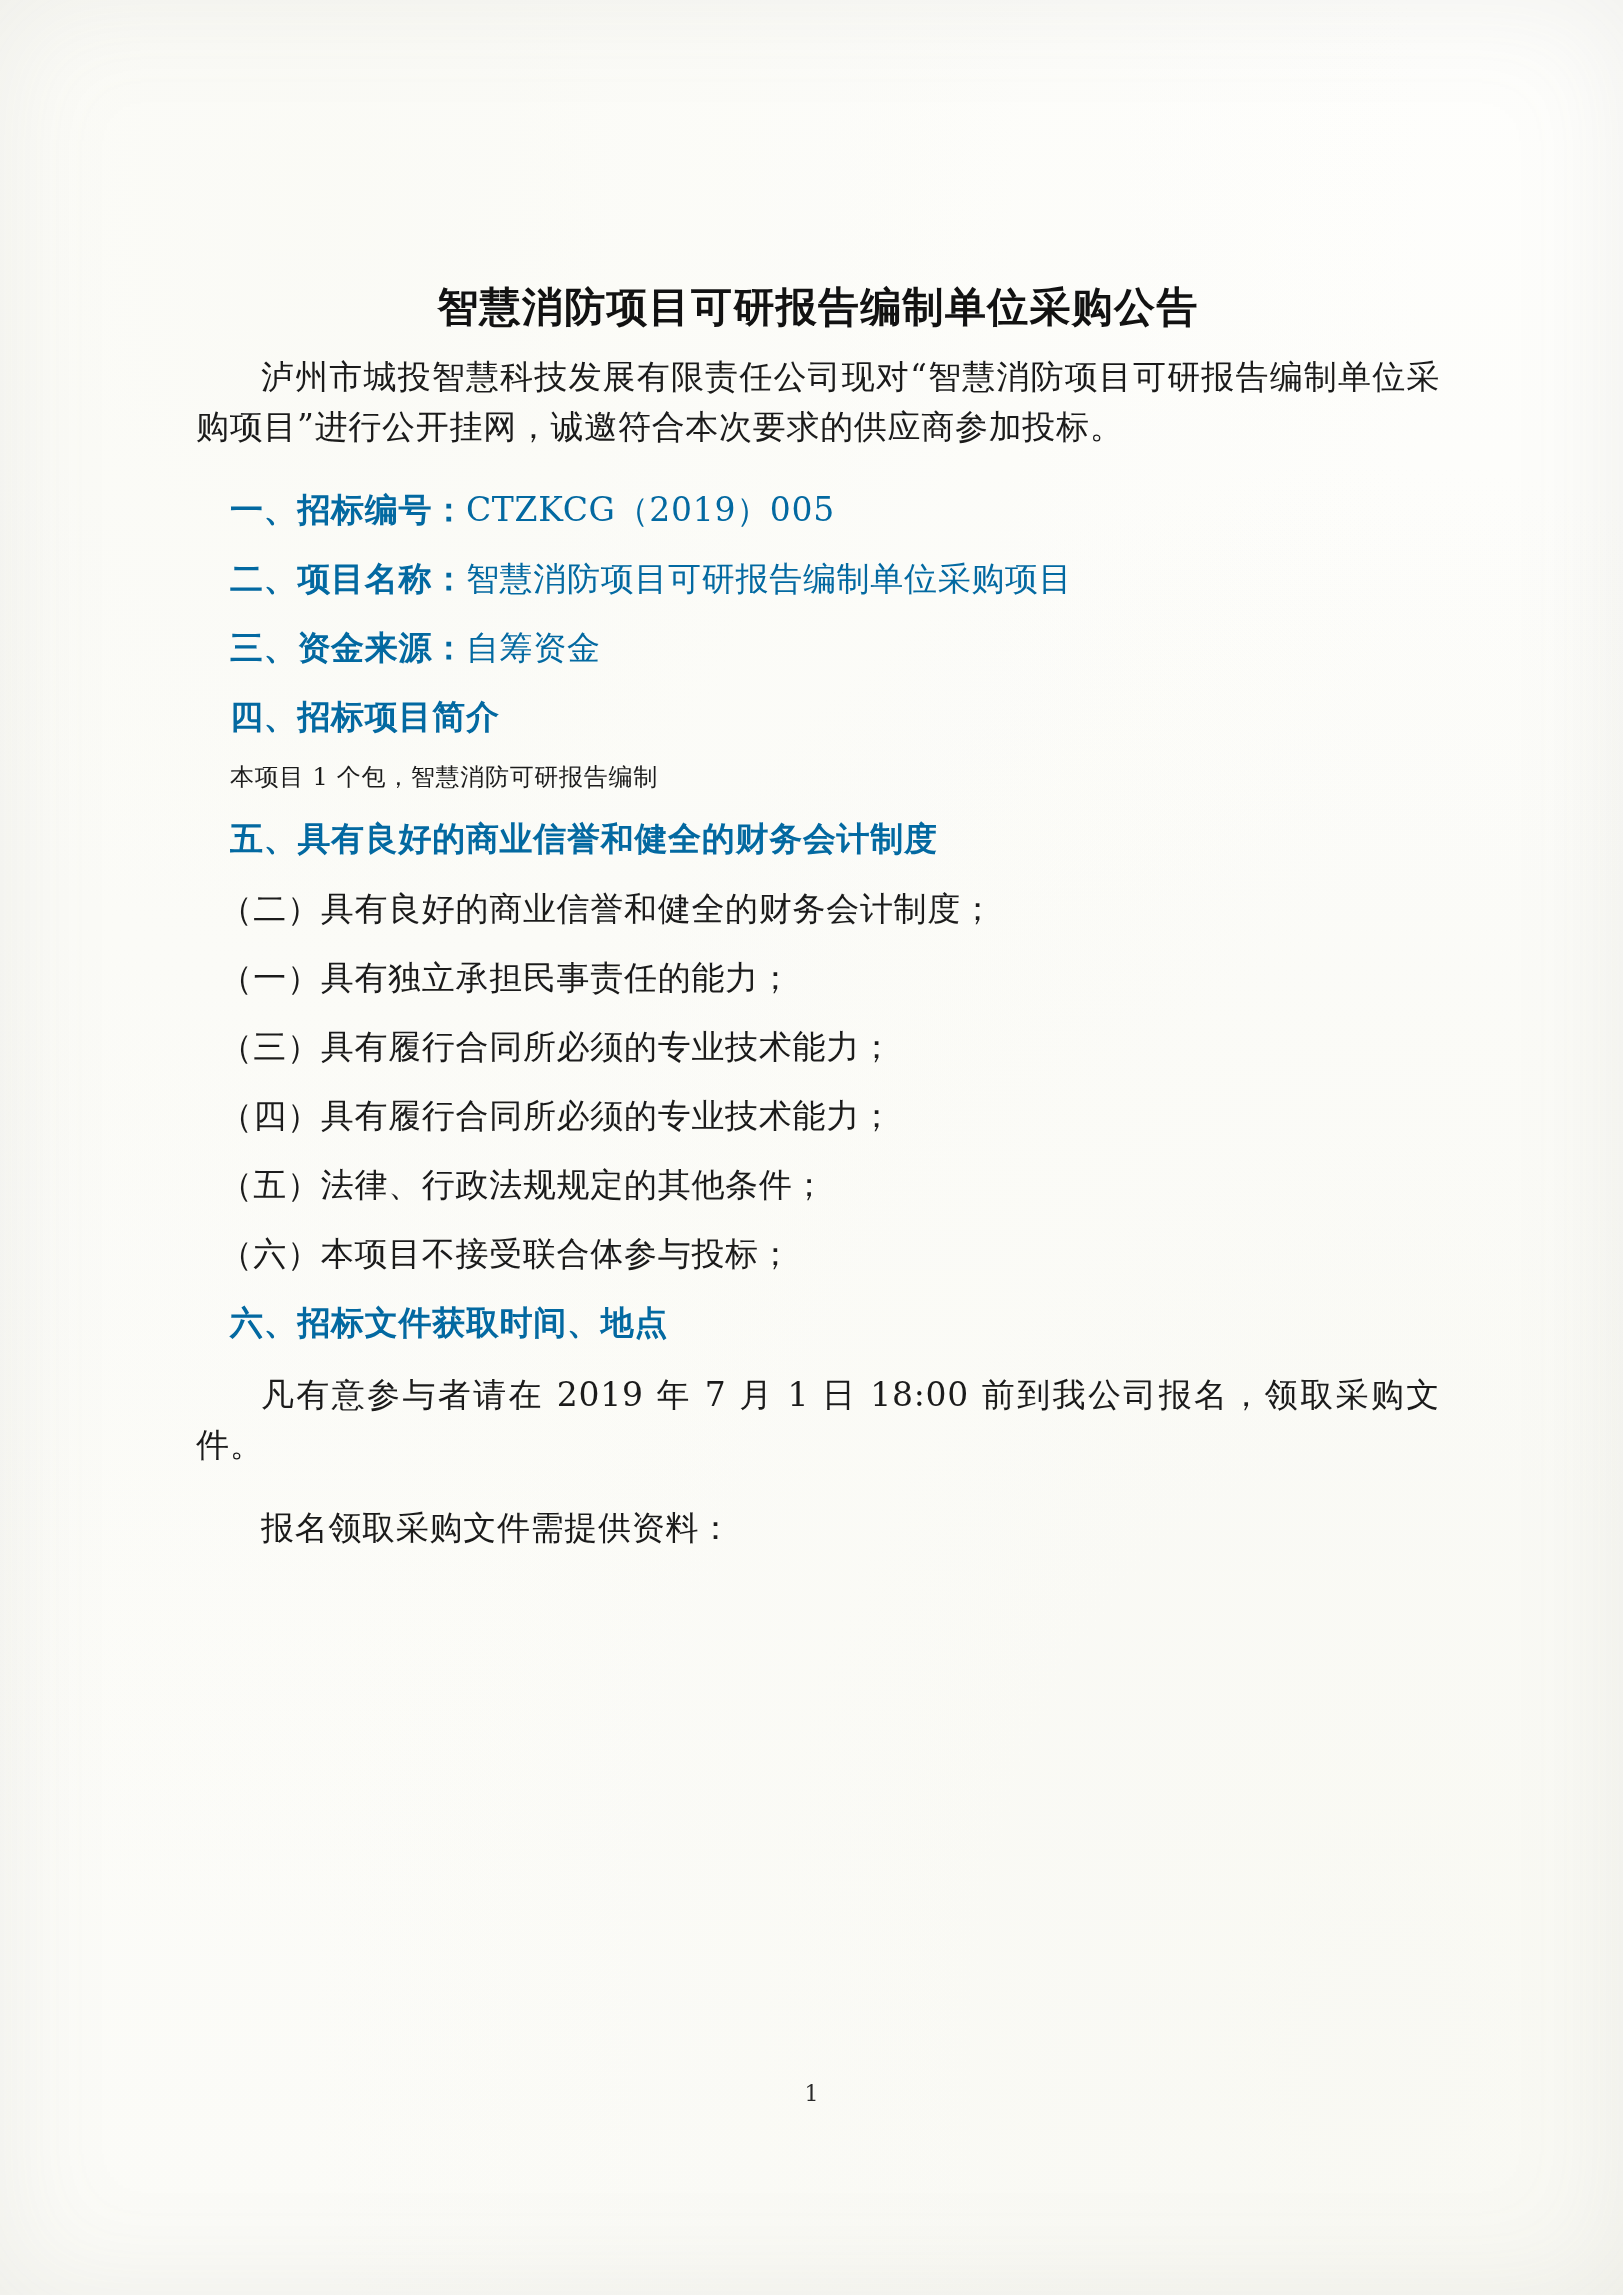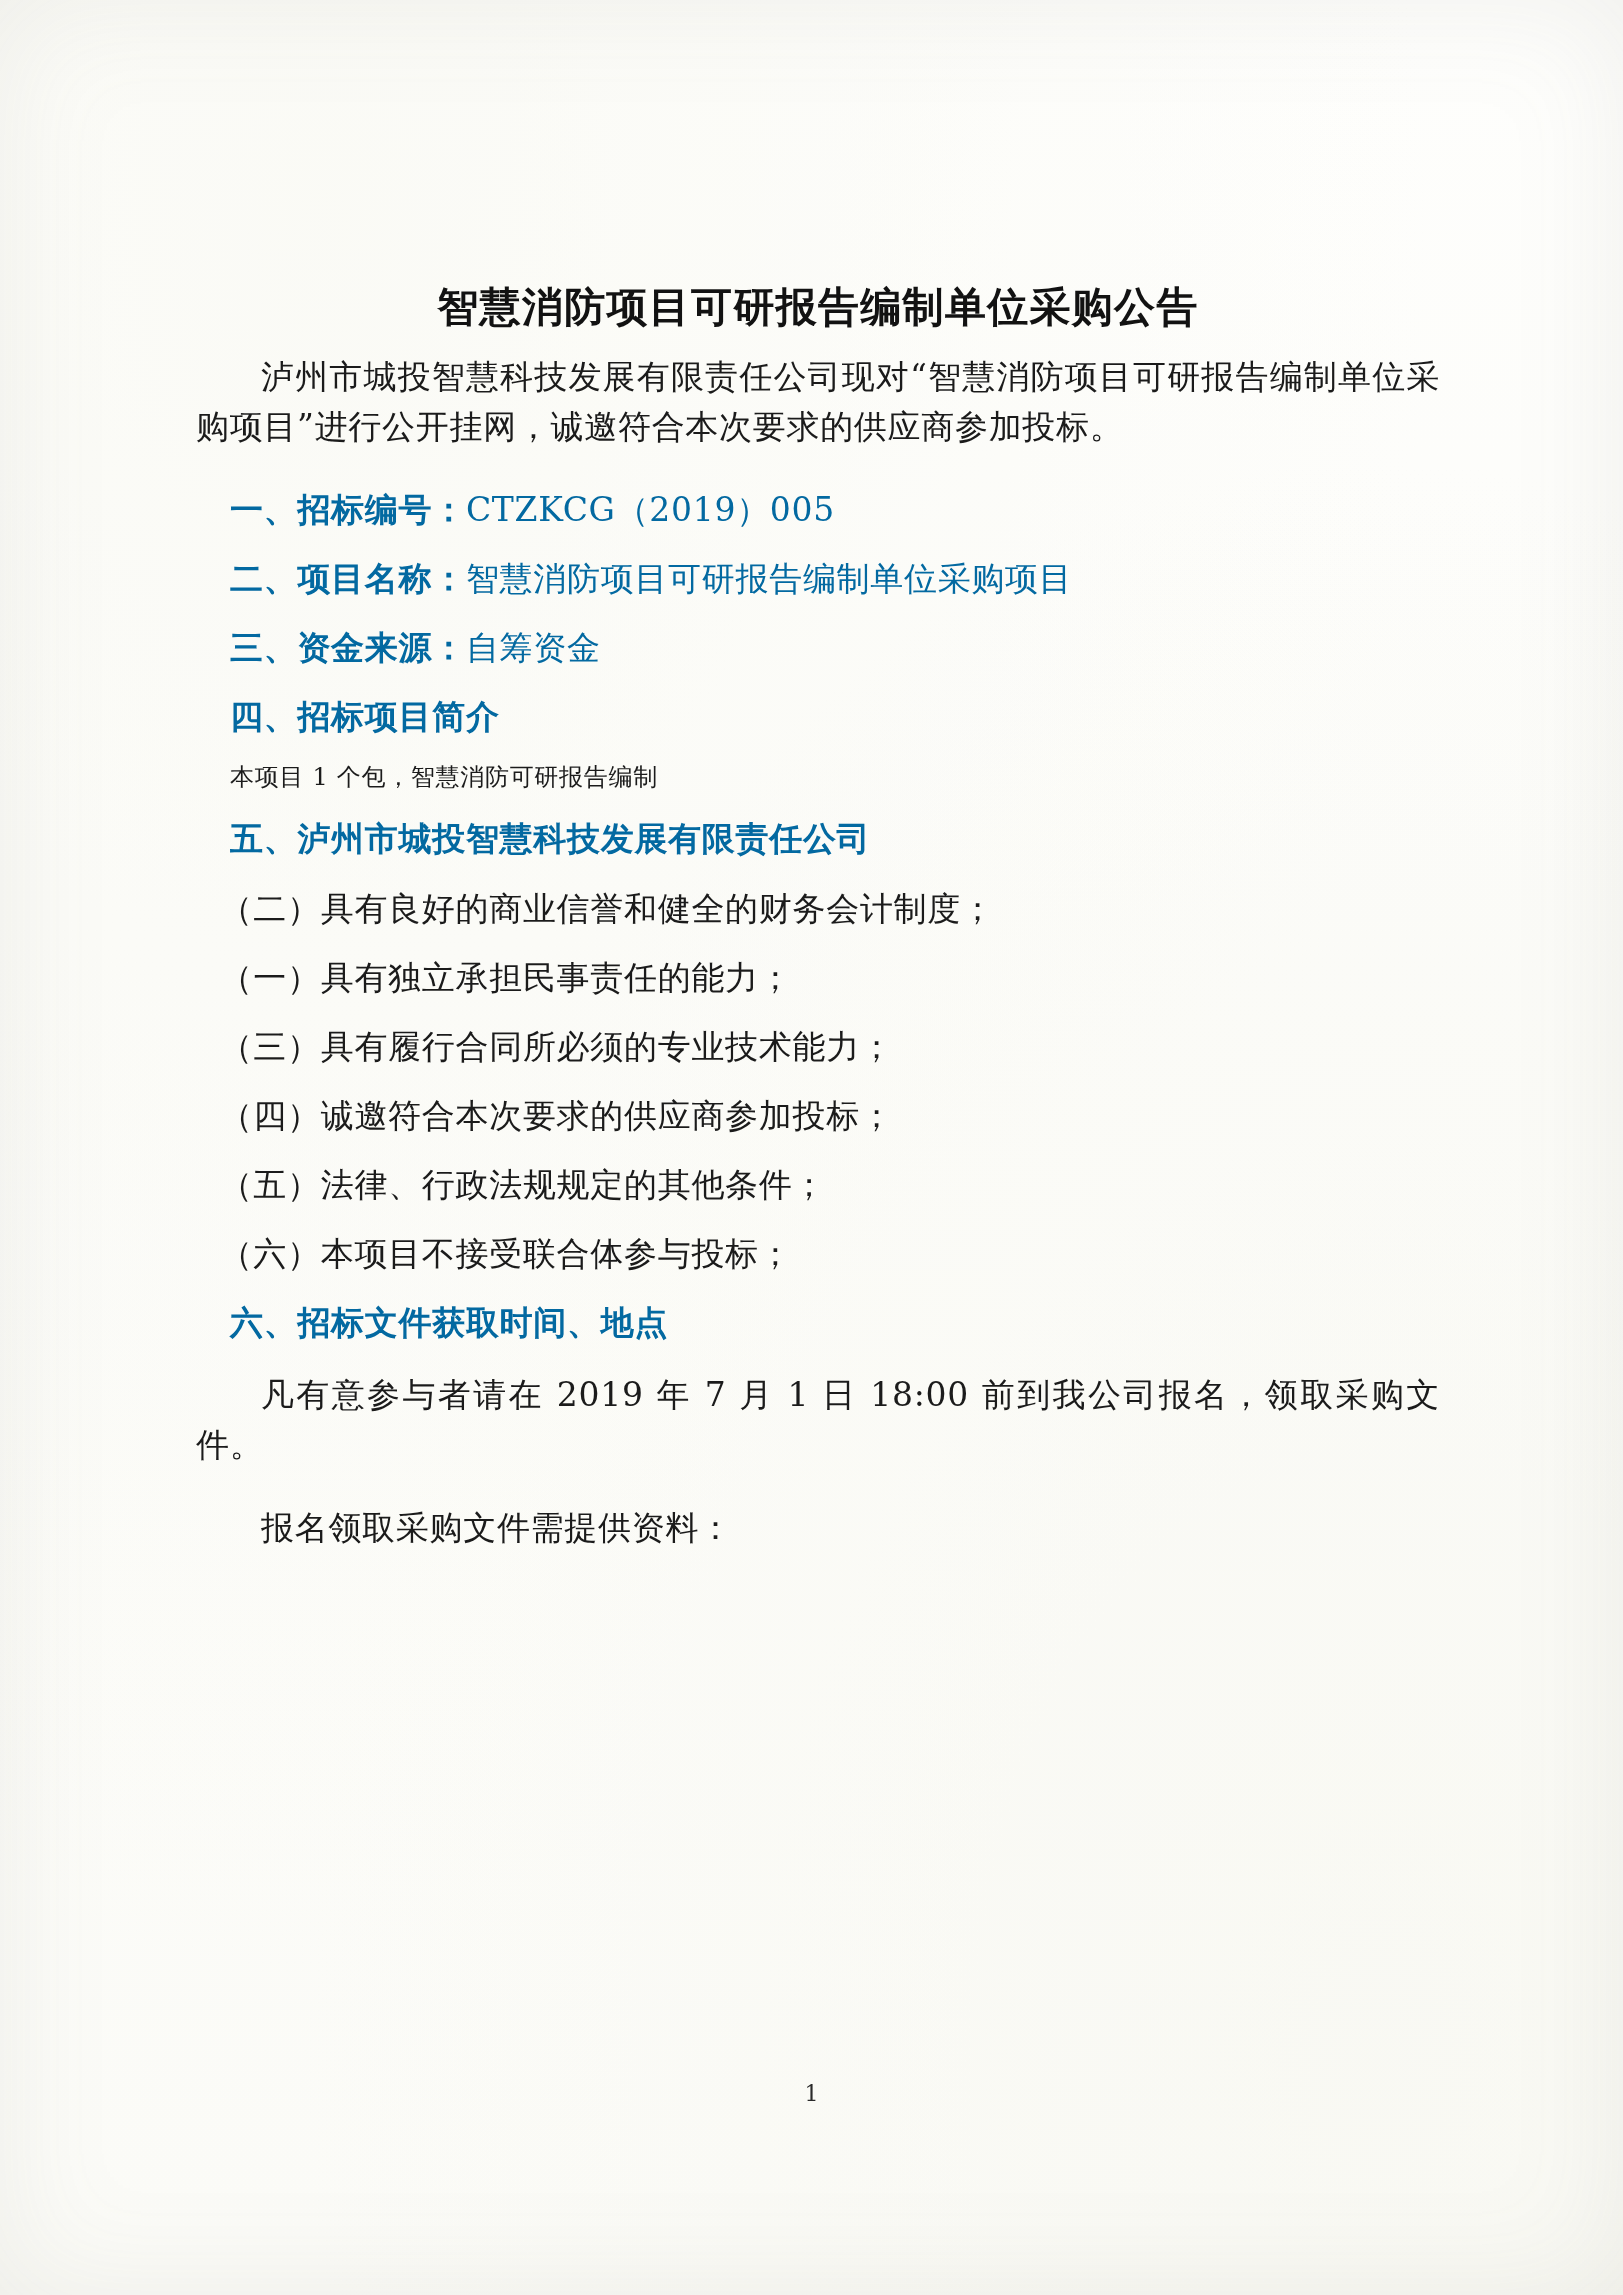--- a/index.html
+++ b/index.html
@@ -137,27 +137,27 @@
       <span class="num">三、</span><span class="label">资金来源：</span><span class="value">自筹资金</span>
     </div>
 
     <div class="section">
       <span class="num">四、</span><span class="label">招标项目简介</span>
     </div>
 
     <div class="sub">本项目 1 个包，智慧消防可研报告编制</div>
 
     <div class="section">
-      <span class="num">五、</span><span class="label">泸州市城投智慧科技发展有限责任公司</span>
+      <span class="num">五、</span><span class="label">具有良好的商业信誉和健全的财务会计制度</span>
     </div>
 
     <div class="item">（二）具有良好的商业信誉和健全的财务会计制度；</div>
     <div class="item">（一）具有独立承担民事责任的能力；</div>
     <div class="item">（三）具有履行合同所必须的专业技术能力；</div>
-    <div class="item">（四）诚邀符合本次要求的供应商参加投标；</div>
+    <div class="item">（四）具有履行合同所必须的专业技术能力；</div>
     <div class="item">（五）法律、行政法规规定的其他条件；</div>
     <div class="item">（六）本项目不接受联合体参与投标；</div>
 
     <div class="section">
       <span class="num">六、</span><span class="label">招标文件获取时间、地点</span>
     </div>
 
     <p class="para indent body">凡有意参与者请在 2019 年 7 月 1 日 18:00 前到我公司报名，领取采购文件。</p>
 
     <p class="para indent body">报名领取采购文件需提供资料：</p>

